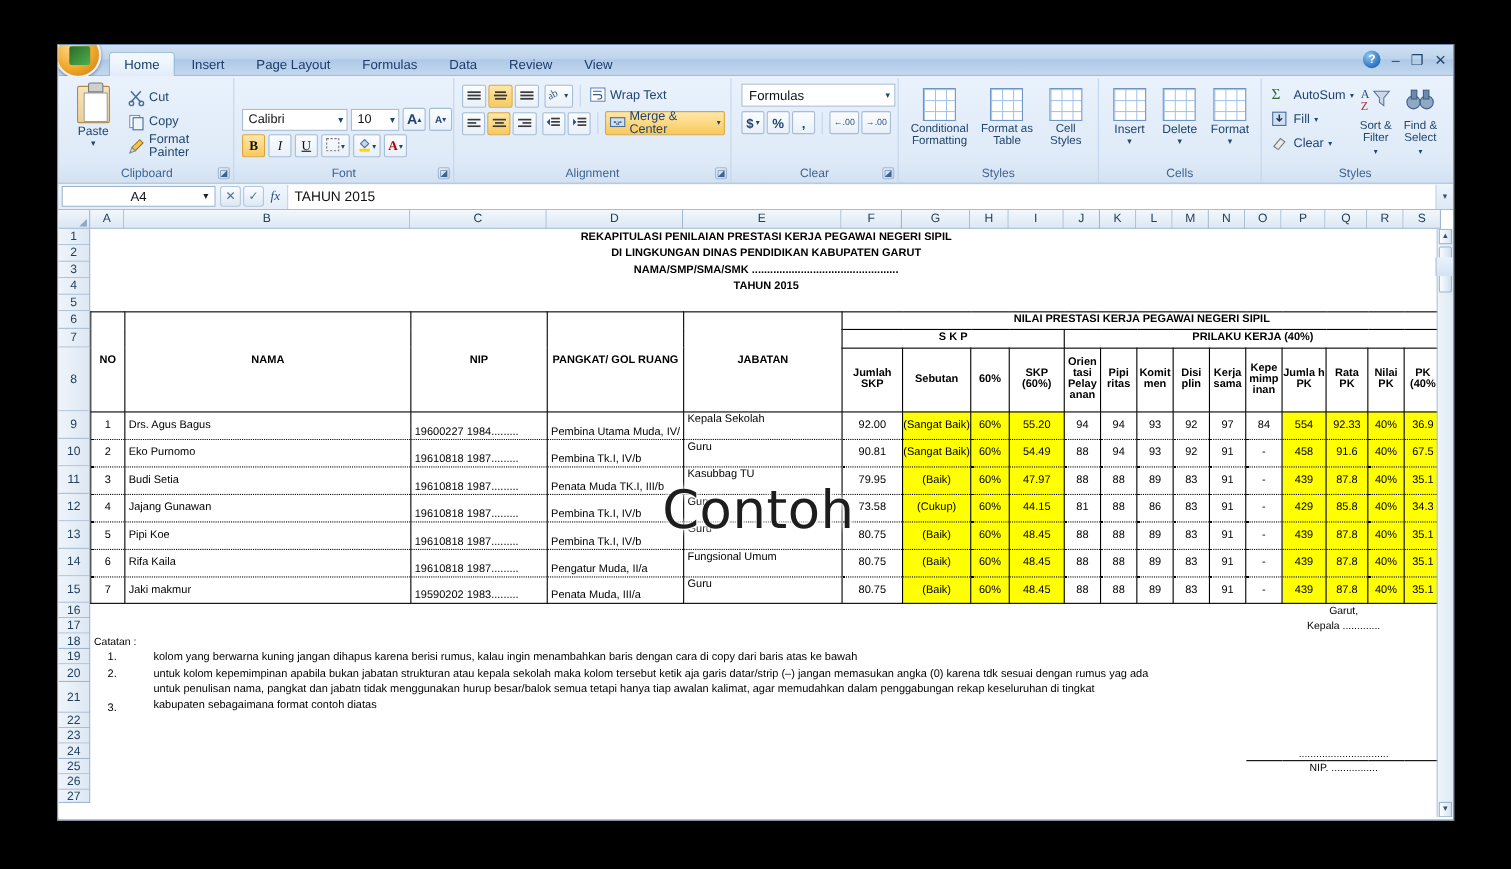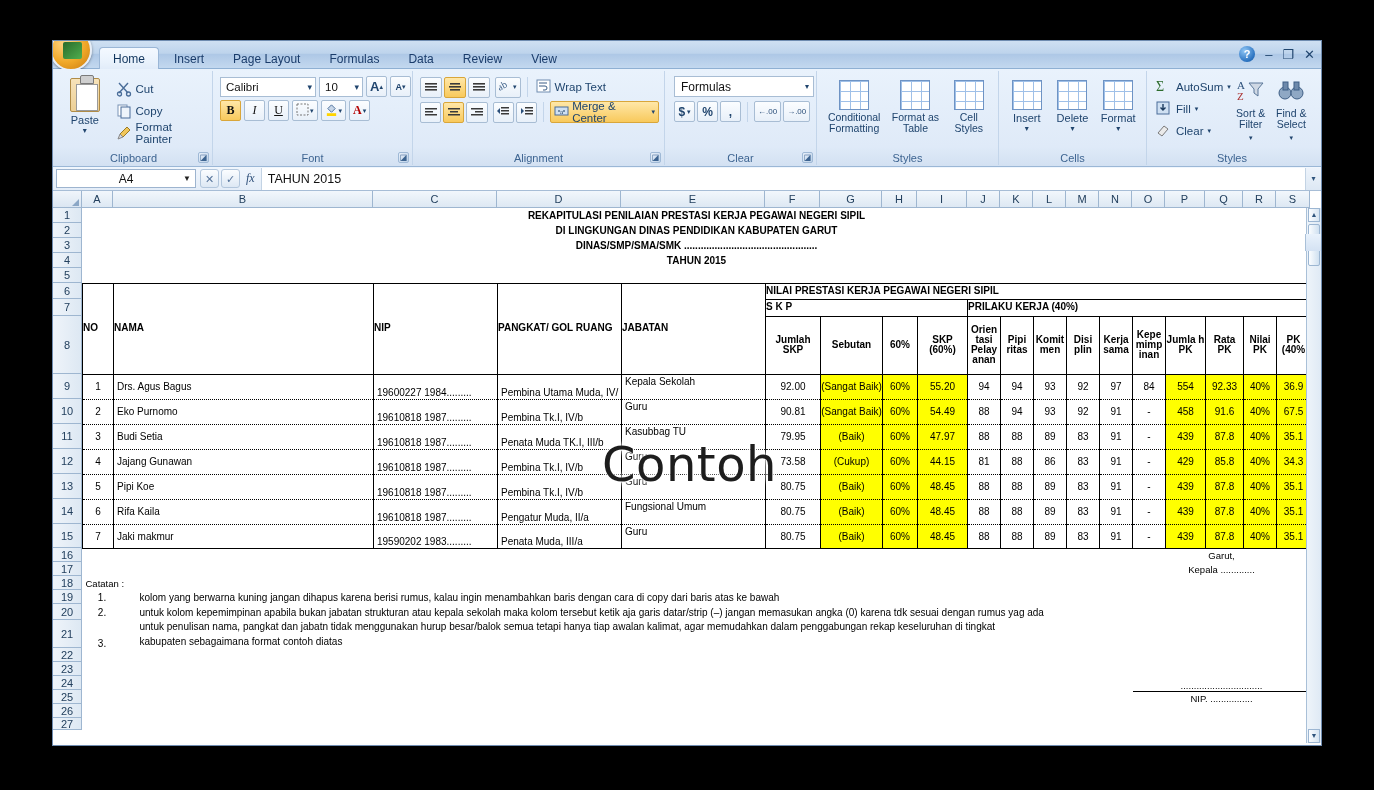--- a/index.html
+++ b/index.html
@@ -191,21 +191,21 @@
   table.xl td { padding:0; font-size:10px; color:#000; vertical-align:middle; }
 
   .b  { border:1px solid #000; }
   .bl { border-left:1px solid #000; }
   .br { border-right:1px solid #000; }
   .bb { border-bottom:1px solid #000; }
   .dash-b { border-bottom:1px dotted #000; }
   .yel { background:#ffff00; }
   .ctr { text-align:center; }
   .lft { text-align:left; padding-left:3px !important; }
-  .hdrtxt { font-weight:bold; font-size:10.5px; line-height:1.05; }
+  .hdrtxt { font-weight:bold; font-size:10.5px; text-align:center; line-height:1.05; }
   .smallhdr { font-weight:bold; font-size:9px; text-align:center; line-height:1.02; }
   .titlerow { font-weight:bold; font-size:10.5px; text-align:center; }
   .datacell { font-size:9.5px; }
   .notetxt { font-size:9px; color:#000; white-space:nowrap; }
 
   .watermark {
     position:absolute; left:584px; top:664px;
     font-size:48px; color:#1d1d1d;
     font-family:"DejaVu Sans", sans-serif;
     text-shadow: 0 0 6px #fff, 0 0 9px #fff, 1px 1px 0 #fff;
@@ -289,21 +289,21 @@
             </span>
             <span>Format Painter</span>
           </div>
         </div>
       </div>
       <div class="gname">Clipboard</div>
       <div class="dlg">◪</div>
     </div>
 
     <div class="rgroup" style="width:200px">
-      <div class="rbody" style="flex-direction:column;padding-left:2px;">
+      <div class="rbody" style="flex-direction:column;padding-left:2px;justify-content:center;">
         <div style="display:flex;align-items:center;gap:3px;margin-bottom:3px;">
           <span class="selbox" style="width:96px">
             <span>Calibri</span>
               <span class="cv">▾</span>
           </span>
           <span class="selbox" style="width:44px">
             <span>10</span>
               <span class="cv">▾</span>
           </span>
           <span class="fbtn box">
@@ -668,21 +668,21 @@
           </colgroup>
 
           <tbody>
               <tr style="height:15px">
                 <td colspan="19" class="titlerow">REKAPITULASI PENILAIAN PRESTASI KERJA PEGAWAI NEGERI SIPIL</td>
               </tr>
           <tr style="height:15px">
                 <td colspan="19" class="titlerow">DI LINGKUNGAN DINAS PENDIDIKAN KABUPATEN GARUT</td>
               </tr>
           <tr style="height:15px">
-                <td colspan="19" class="titlerow">DINAS/SMP/SMA/SMK ................................................</td>
+                <td colspan="19" class="titlerow">NAMA/SMP/SMA/SMK ................................................</td>
               </tr>
           <tr style="height:15px">
                 <td colspan="19" class="titlerow">TAHUN 2015</td>
               </tr>
           <tr style="height:15px">
                 <td colspan="19"></td>
               </tr>
 
           <tr style="height:16px">
             <td rowspan="3" class="b hdrtxt">NO</td>

